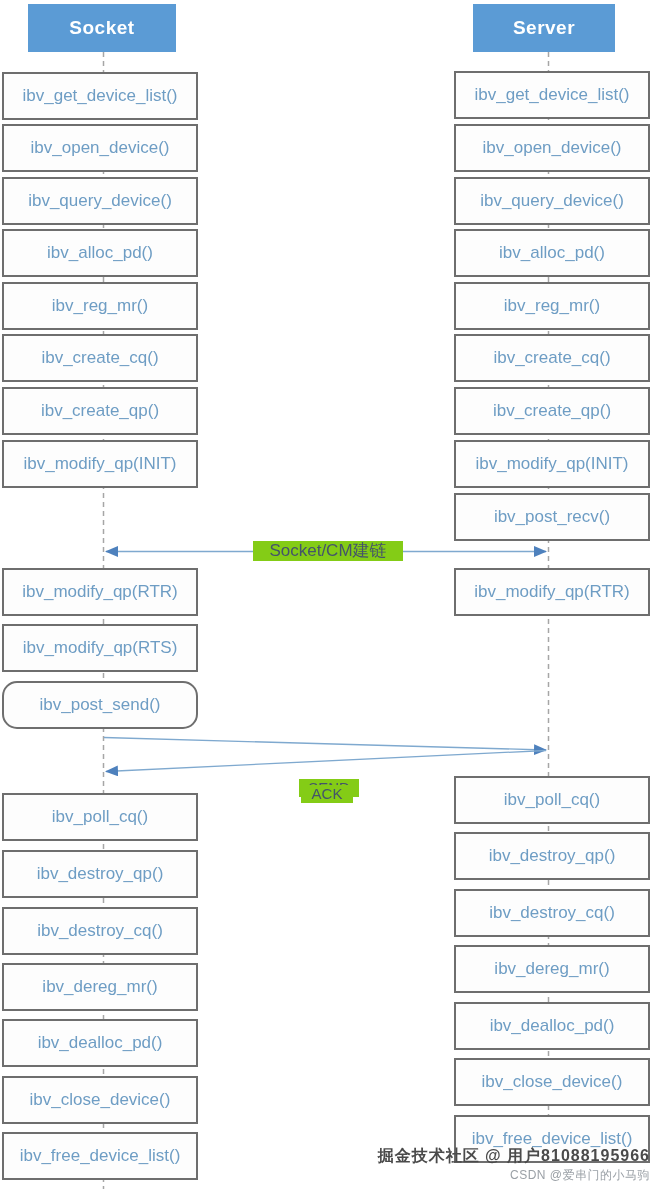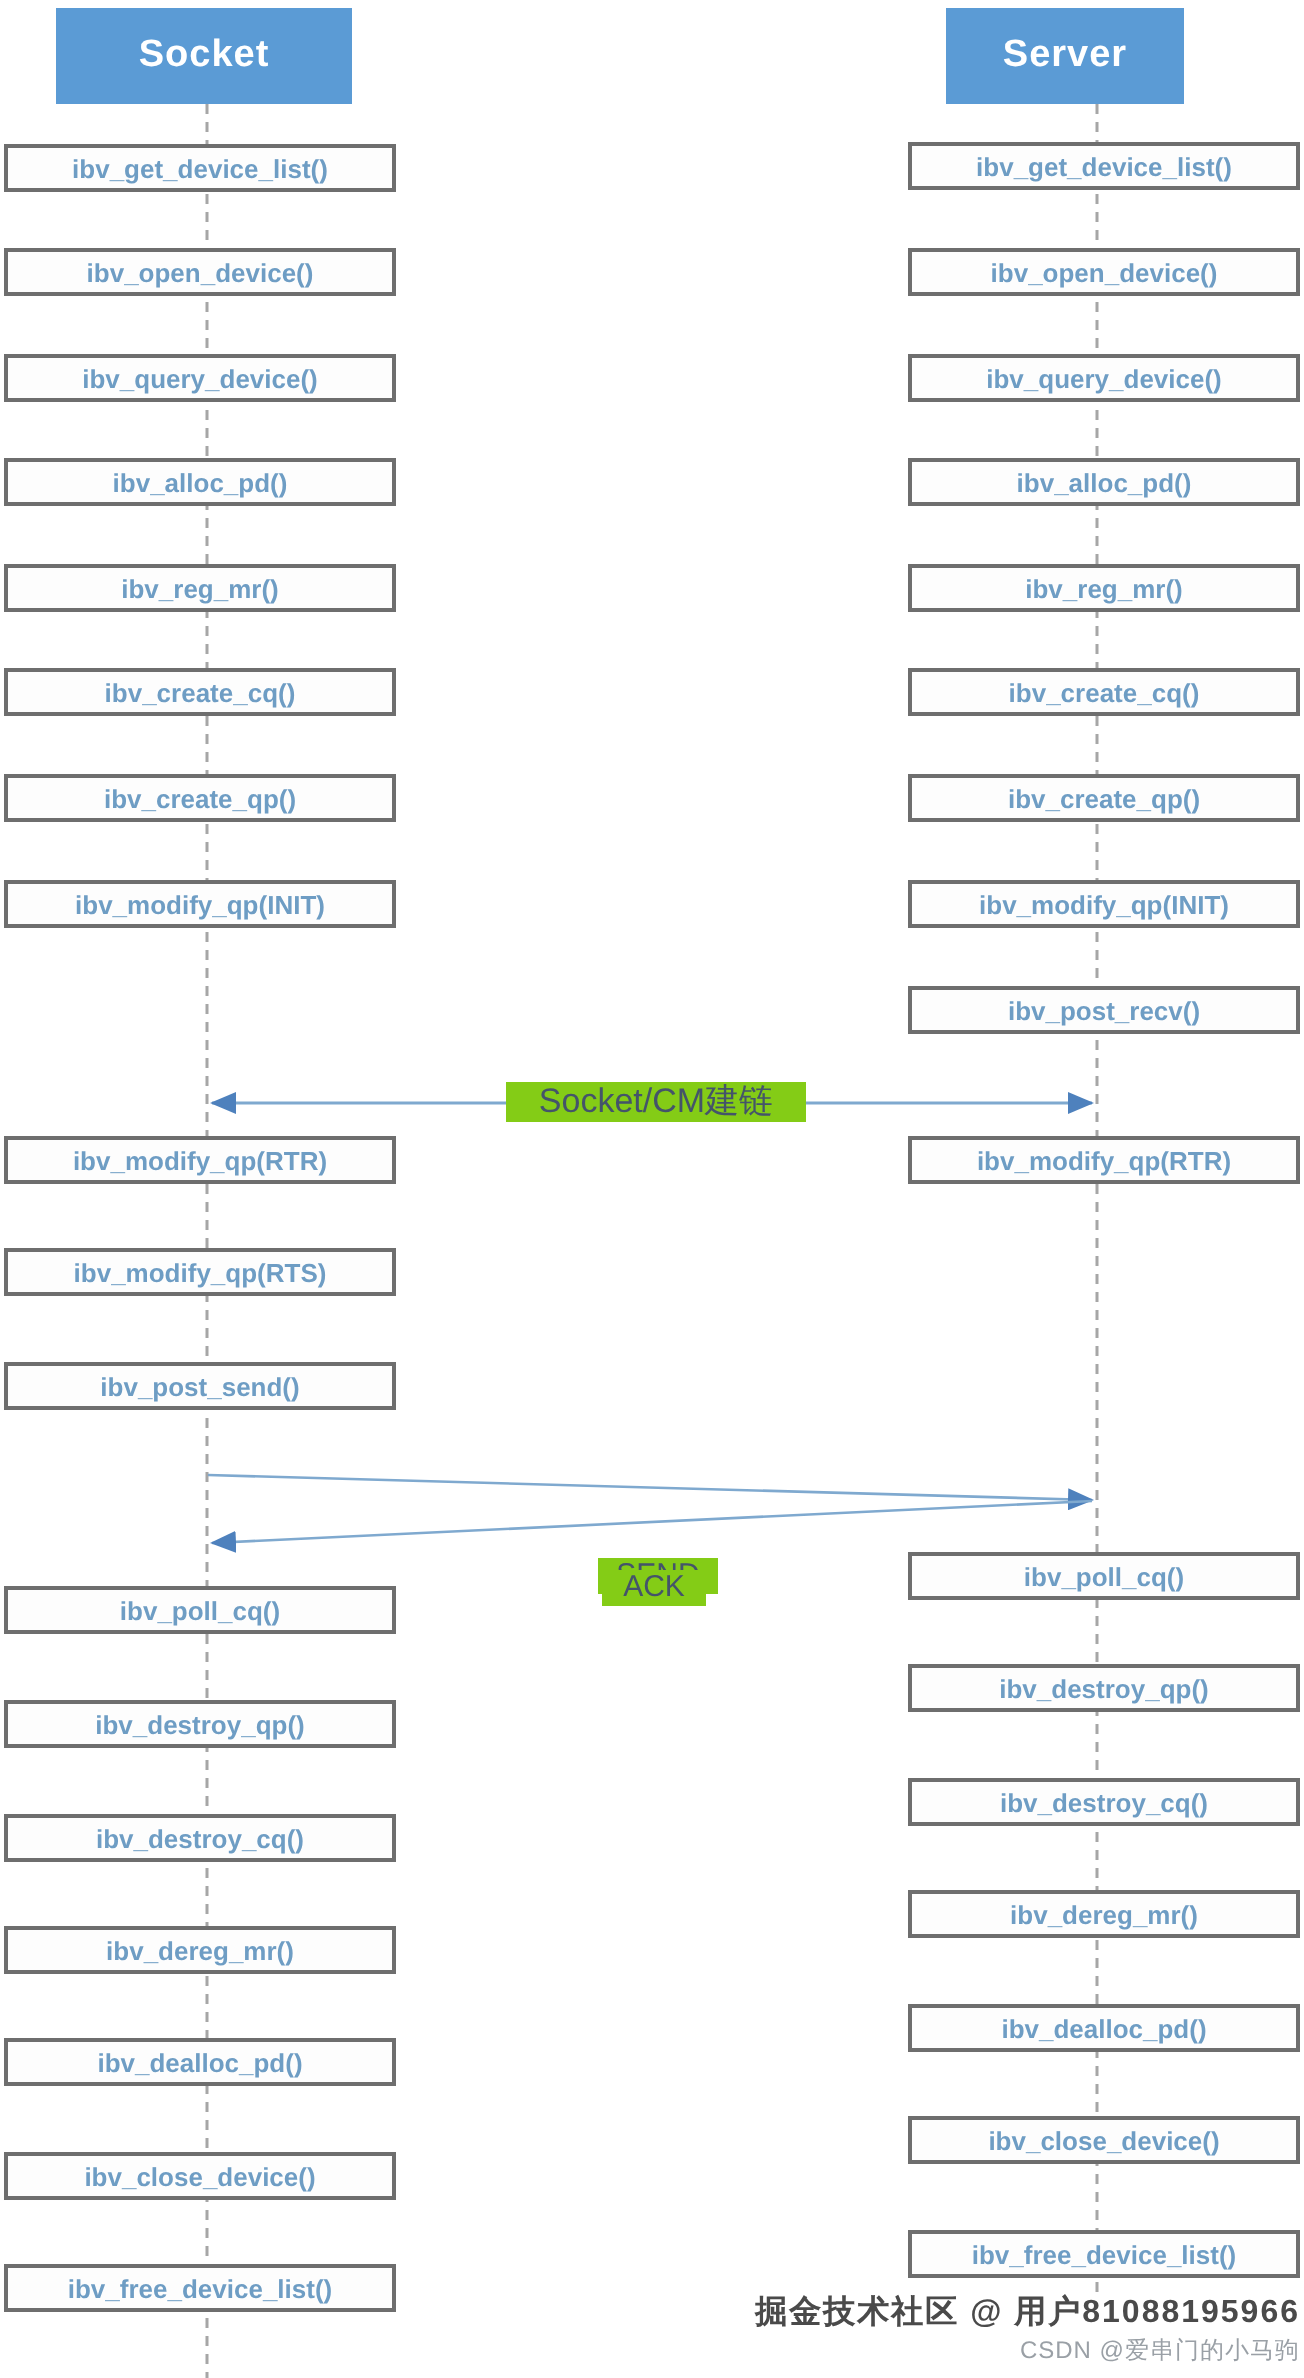--- a/index.html
+++ b/index.html
@@ -29,33 +29,32 @@
     position:absolute;
     z-index:3;
     background:var(--header-bg);
     color:var(--header-text);
     font-size:19px;
     font-weight:bold;
     display:flex;align-items:center;justify-content:center;
     letter-spacing:0.5px;
   }
   #client-header{left:28px;top:4px;width:148px;height:48px;}
-  #server-header{left:473px;top:4px;width:119px;height:48px;}
+  #server-header{left:473px;top:4px;width:142px;height:48px;}
   .step-box{
     position:absolute;
     z-index:2;
-    width:196px;height:24px;
+    width:196px;height:48px;
     box-sizing:border-box;
     border:2px solid var(--box-border);
     background:var(--box-bg);
     color:var(--box-text);
-    font-size:13px;
+    font-size:17px;
     display:flex;align-items:center;justify-content:center;
     white-space:nowrap;
-    font-weight:bold;
   }
   .msg-label{
     position:absolute;
     z-index:2;
     background:#84cc16;
     color:var(--message-text);
     text-align:center;
     white-space:nowrap;
     padding:0 3px;
   }
@@ -103,21 +102,21 @@
       <div class="step-box" style="top: 72px; left: 2px;">ibv_get_device_list()</div>
       <div class="step-box" style="top: 124px; left: 2px;">ibv_open_device()</div>
       <div class="step-box" style="top: 177px; left: 2px;">ibv_query_device()</div>
       <div class="step-box" style="top: 229px; left: 2px;">ibv_alloc_pd()</div>
       <div class="step-box" style="top: 282px; left: 2px;">ibv_reg_mr()</div>
       <div class="step-box" style="top: 334px; left: 2px;">ibv_create_cq()</div>
       <div class="step-box" style="top: 387px; left: 2px;">ibv_create_qp()</div>
       <div class="step-box" style="top: 440px; left: 2px;">ibv_modify_qp(INIT)</div>
       <div class="step-box" style="top: 568px; left: 2px;">ibv_modify_qp(RTR)</div>
       <div class="step-box" style="top: 624px; left: 2px;">ibv_modify_qp(RTS)</div>
-      <div class="step-box" style="top: 681px; left: 2px;">ibv_post_send()</div>
+      <div class="step-box" style="top: 681px; left: 2px; border-radius: 15px;">ibv_post_send()</div>
       <div class="step-box" style="top: 793px; left: 2px;">ibv_poll_cq()</div>
       <div class="step-box" style="top: 850px; left: 2px;">ibv_destroy_qp()</div>
       <div class="step-box" style="top: 907px; left: 2px;">ibv_destroy_cq()</div>
       <div class="step-box" style="top: 963px; left: 2px;">ibv_dereg_mr()</div>
       <div class="step-box" style="top: 1019px; left: 2px;">ibv_dealloc_pd()</div>
       <div class="step-box" style="top: 1076px; left: 2px;">ibv_close_device()</div>
       <div class="step-box" style="top: 1132px; left: 2px;">ibv_free_device_list()</div>
     </div>
   <div id="server-steps">
       <div class="step-box" style="top: 71px; left: 454px;">ibv_get_device_list()</div>

